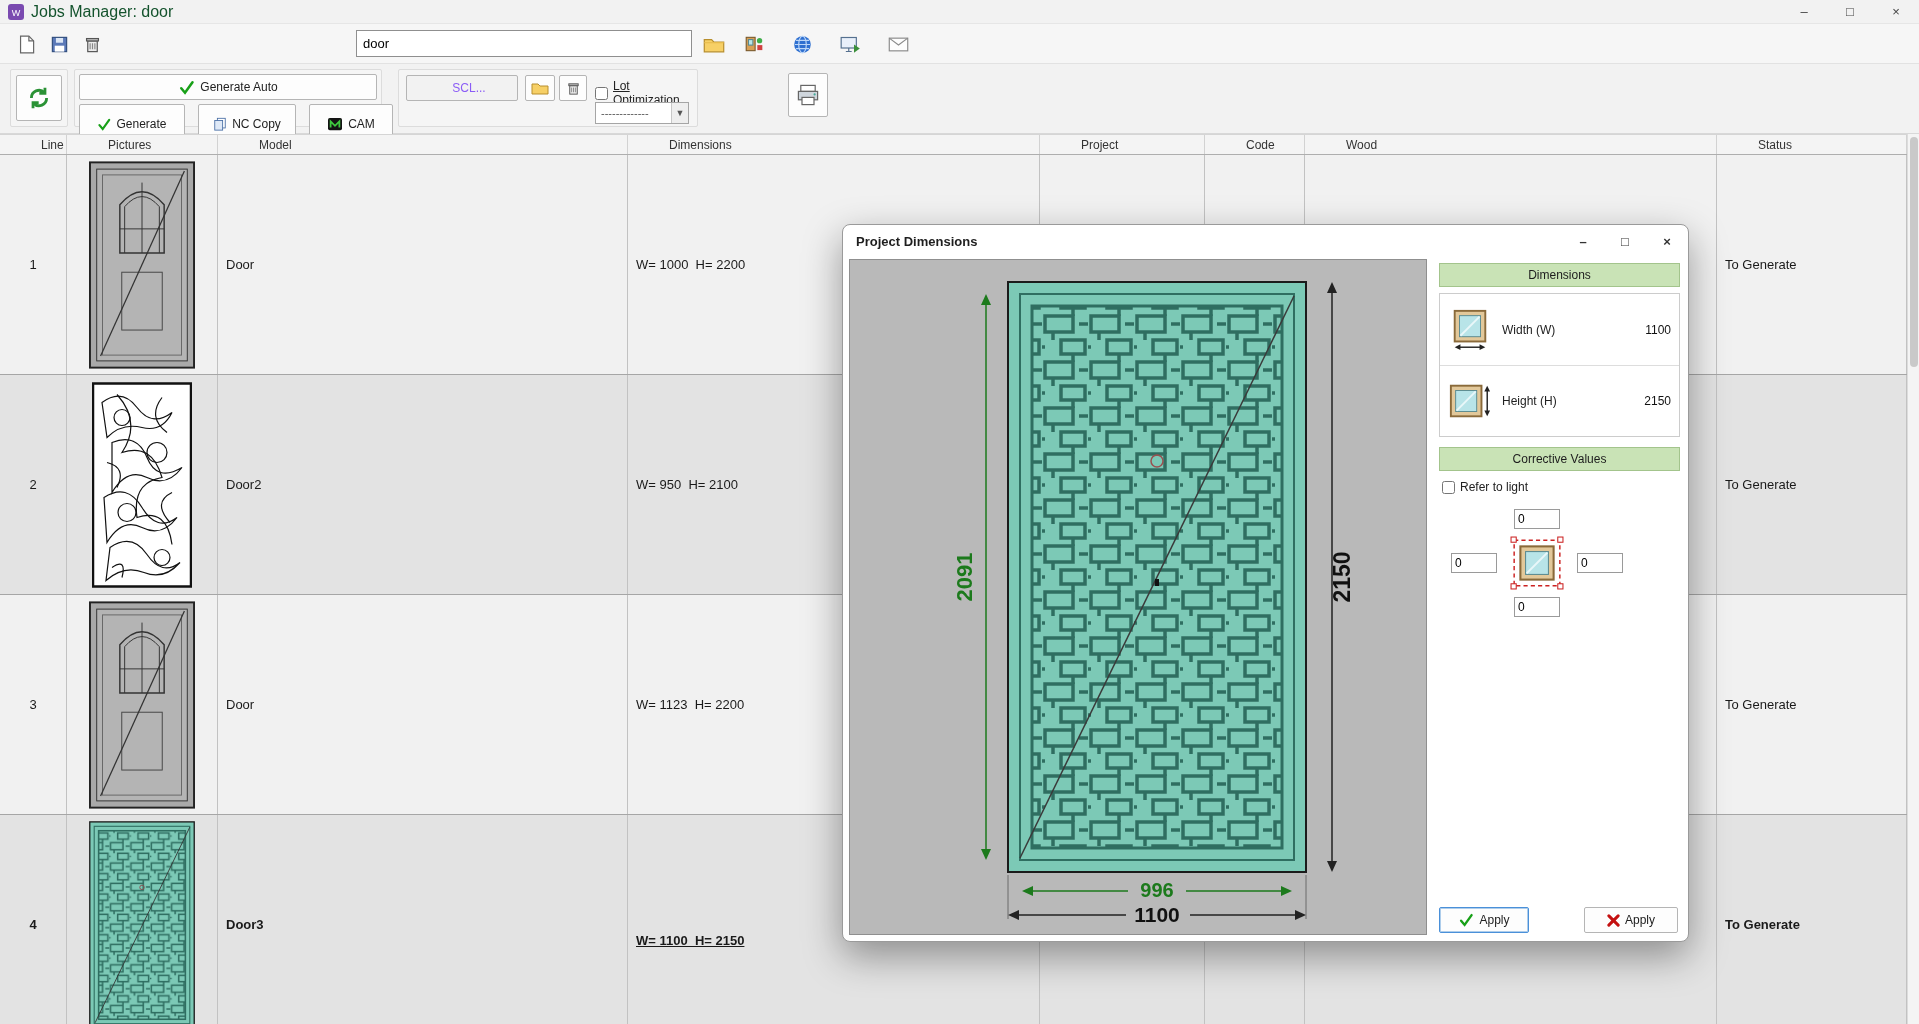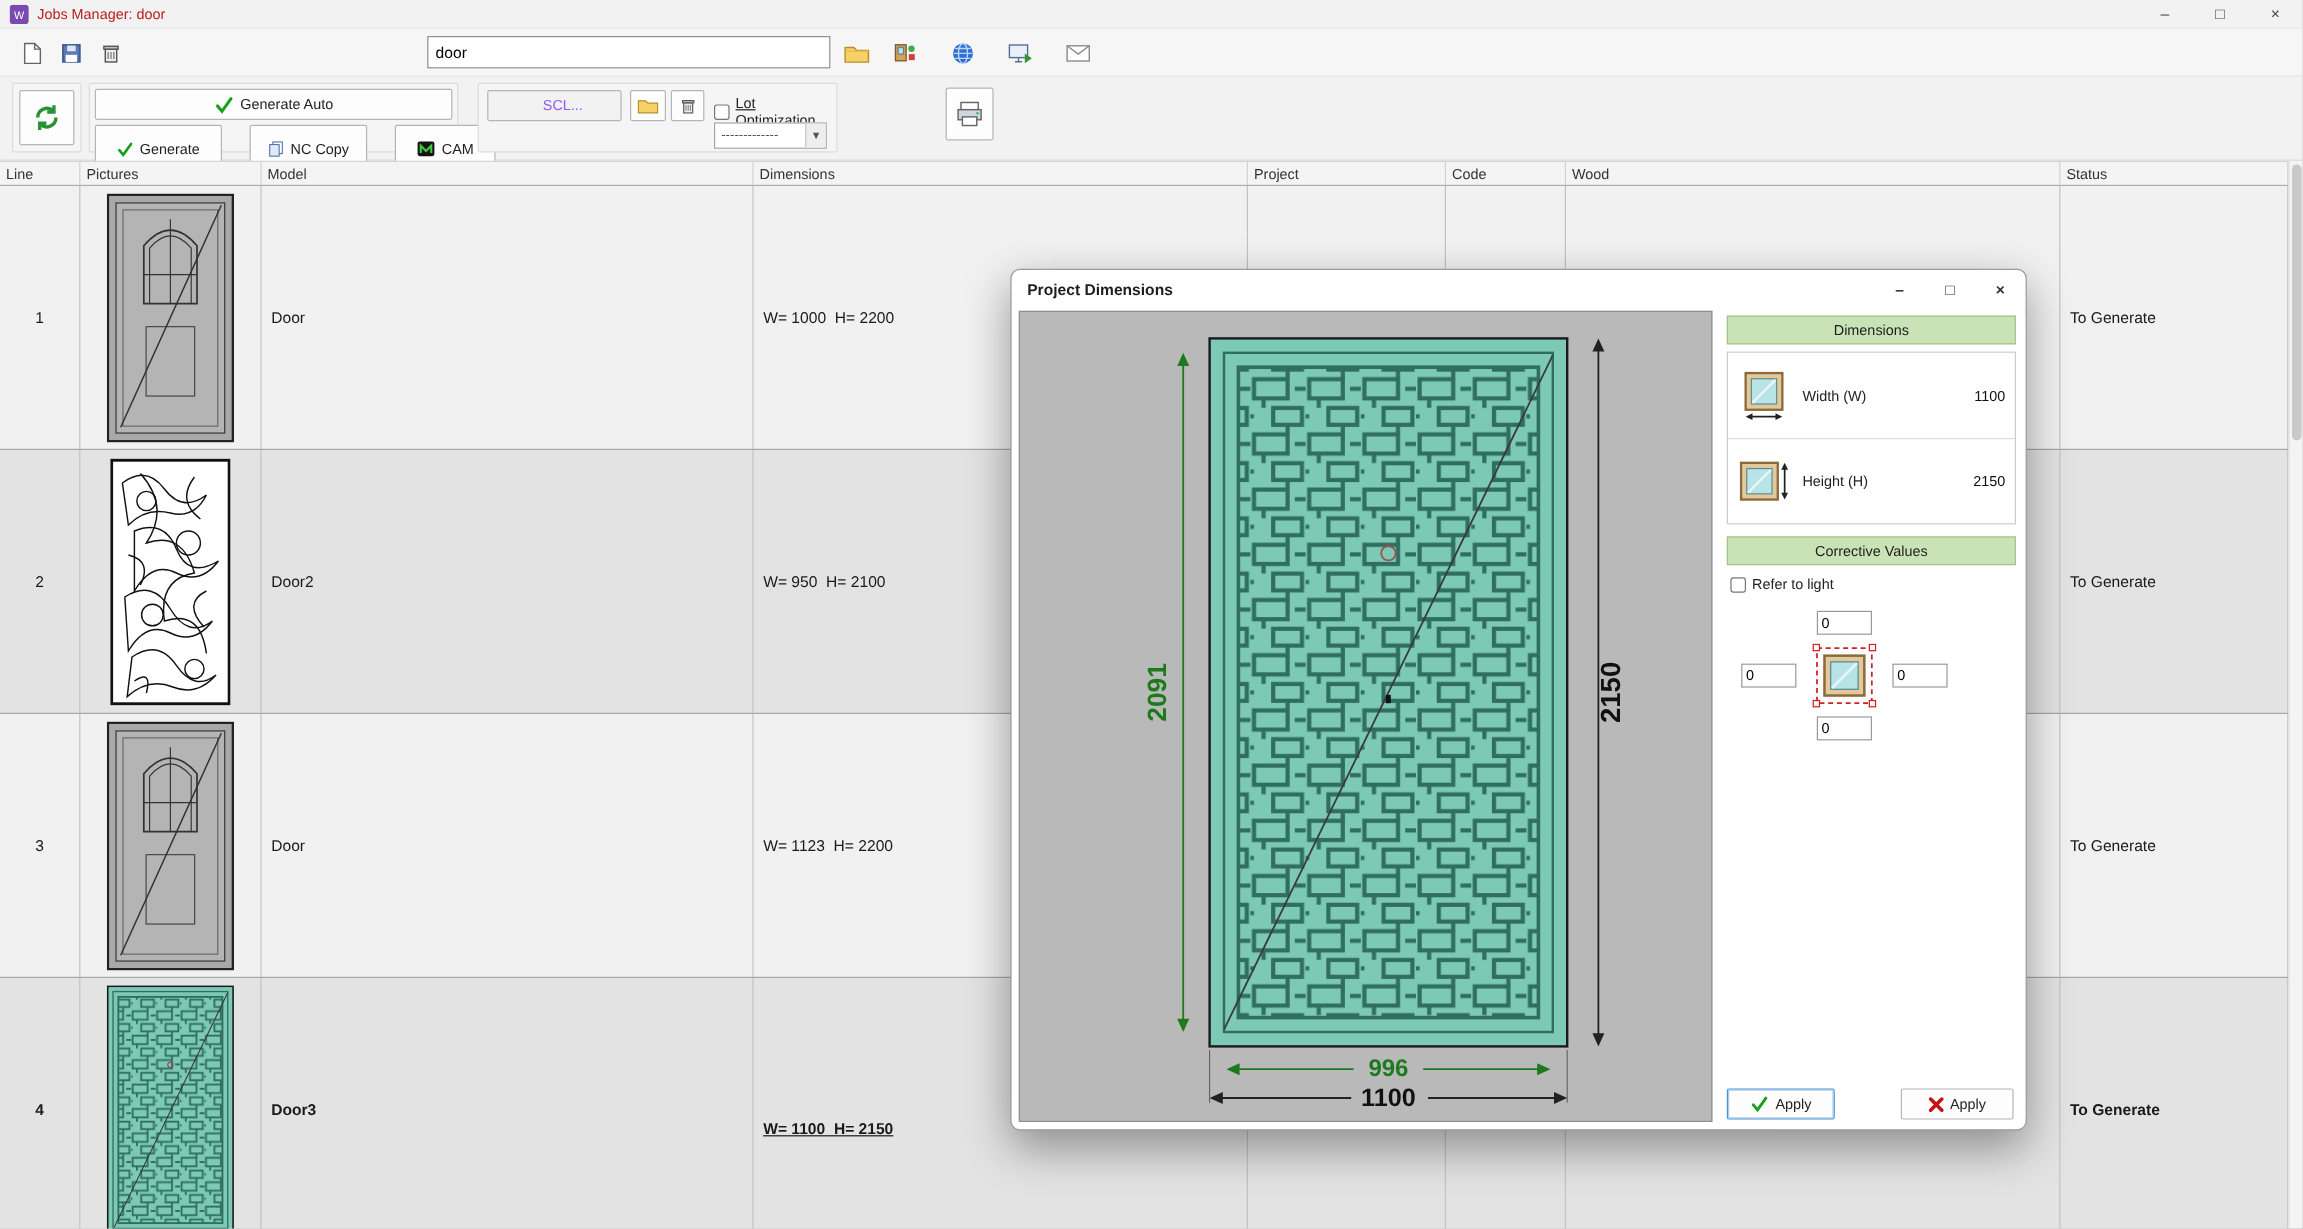--- a/index.html
+++ b/index.html
@@ -3,21 +3,21 @@
 <meta charset="utf-8">
 <style>
   * { margin:0; padding:0; box-sizing:border-box; }
   html,body { background:#888; }
   body { font-family:"Liberation Sans", sans-serif; }
   #screen { position:relative; width:1919px; height:1024px; background:#f1f1f1; overflow:hidden; }
 
   
   .titlebar { position:absolute; top:0; left:0; width:100%; height:24px; background:#f2f2f2;
               display:flex; align-items:center; padding-left:8px; gap:7px; border-bottom:1px solid #e6e6e6; }
-  .titlebar .title { font-size:12px; color:#b91c1c; }
+  .titlebar .title { font-size:16px; color:#14532d; }
   .win-controls { margin-left:auto; display:flex; height:100%; }
   .win-btn { width:46px; height:100%; display:flex; align-items:center; justify-content:center;
              font-size:13px; color:#444; cursor:default; }
 
   
   .toolbar1 { position:absolute; top:24px; left:0; width:100%; height:40px; background:#f6f6f6;
               border-bottom:1px solid #e2e2e2; }
   .tb-btn { position:absolute; top:6px; width:28px; height:28px; background:#f6f6f6; border:1px solid transparent;
             display:flex; align-items:center; justify-content:center; border-radius:3px; }
   .job-label { position:absolute; left:113px; top:6px; width:240px; height:27px; background:#fbfbfb;
@@ -28,33 +28,33 @@
 
   
   .ribbon { position:absolute; top:64px; left:0; width:100%; height:70px; background:#f2f2f2;
             border-bottom:1px solid #d8d8d8; }
   .rgroup { position:absolute; border:1px solid #dcdcdc; background:#f5f5f5; border-radius:2px; }
   .btn { background:#fdfdfd; border:1px solid #b5b5b5; border-radius:2px; font-size:12px; color:#222;
          display:flex; align-items:center; justify-content:center; gap:5px;
          font-family:"Liberation Sans",sans-serif; }
   .btn.disabled { color:#8b5cf6; background:#f2f2f2;padding-left:14px; }
   .gen-auto { position:absolute; left:4px; top:4px; right:4px; height:26px; }
-  .gen-row { position:absolute; left:4px; top:34px; right:4px; height:40px; display:flex; gap:23px; }
+  .gen-row { position:absolute; left:4px; top:34px; right:4px; height:40px; display:flex; gap:13px; }
   .gen-row .btn { flex:0 0 auto; }
   .checkline { position:absolute; display:flex; align-items:center; gap:5px; font-size:12px; color:#222; }
   .dropdown { position:absolute; height:22px; background:#fff; border:1px solid #a5a5a5; display:flex;
               align-items:center; font-size:11px; color:#555; padding-left:5px; }
   .dropdown .caret { margin-left:auto; width:17px; height:100%; background:#eee; border-left:1px solid #c8c8c8;
                      display:flex; align-items:center; justify-content:center; font-size:9px; color:#555; }
 
   
   .table { position:absolute; top:134px; left:0; width:1907px; }
   .thead, .trow { display:grid; grid-template-columns:67px 151px 410px 412px 165px 100px 412px 190px; }
   .thead { height:21px; background:#f4f4f4; border-top:1px solid #d5d5d5; border-bottom:1px solid #aeaeae; }
-  .th { font-size:12px; color:#333; padding:3px 5px; border-right:1px solid #d2d2d2; overflow:hidden; }
+  .th { font-size:12px; color:#333; padding:3px 5px; border-right:1px solid #d2d2d2; overflow:hidden;margin-left:36px; }
   .trow { height:220px; border-bottom:1px solid #a6a6a6; }
   .trow.light { background:#f1f1f1; }
   .trow.alt { background:#e3e3e3; }
   .td { border-right:1px solid #c2c2c2; display:flex; align-items:center; padding:0 8px;
         font-size:13px; color:#1a1a1a; overflow:hidden; }
   .td.center { justify-content:center; }
   .td span { white-space:pre; }
   .row-active .td { font-weight:bold; }
   .row-active .td-dims span { text-decoration:underline;margin-top:32px; }
 

